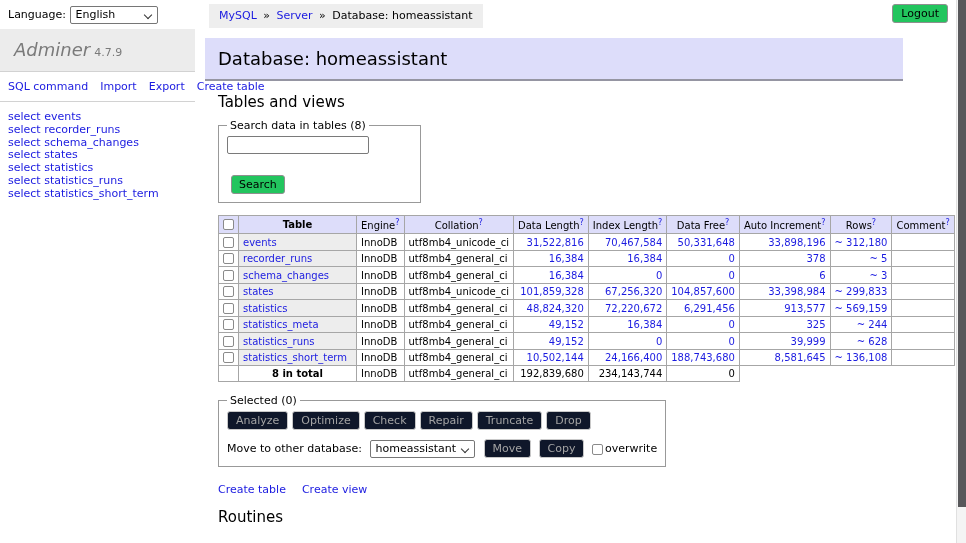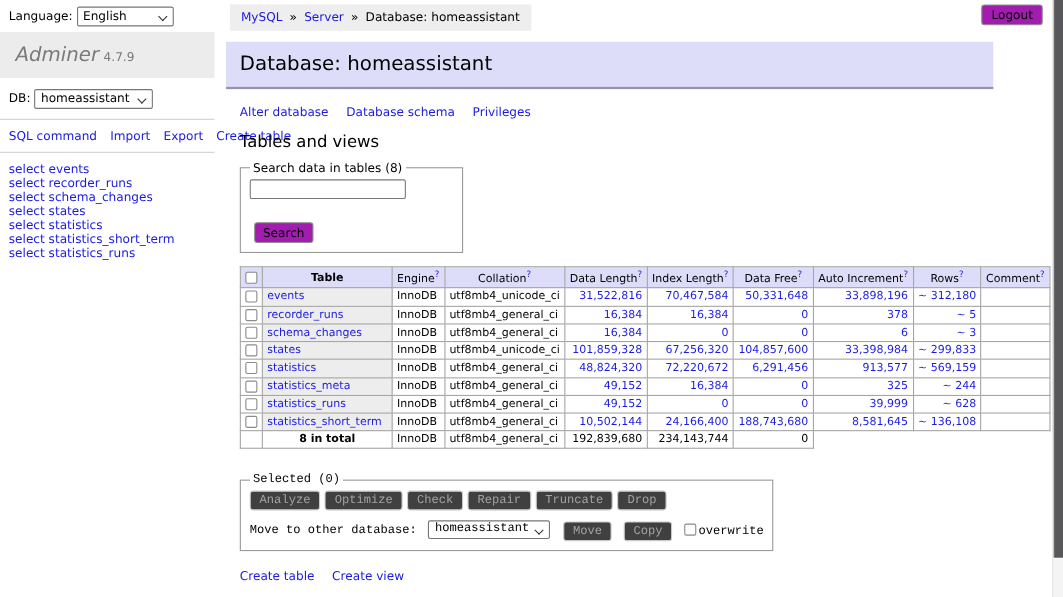--- a/index.html
+++ b/index.html
@@ -30,43 +30,43 @@
   .side-actions{padding:8px 8px 7px;line-height:14px;width:190px;}
   .side-actions a{margin-right:12px;white-space:nowrap;}
   .side-tables{padding:9px 8px;}
   .side-tables a{display:block;line-height:12.8px;white-space:nowrap;}
 
   
   .sel{display:inline-block;position:relative;border:1px solid #767676;background:#fff;
        padding:1px 18px 2px 5px;min-height:16px;vertical-align:middle;border-radius:2px;}
   .sel::after{content:"";position:absolute;right:6px;top:5px;width:5px;height:5px;
        border-right:1.6px solid #333;border-bottom:1.6px solid #333;transform:rotate(45deg);}
-  .btn{display:inline-block;font-family:inherit;font-size:11px;color:#000;background:#a21caf;
+  .btn{display:inline-block;font-family:inherit;font-size:11px;color:#000;background:#22c55e;
        border:1px solid #8f8f8f;border-radius:3px;padding:2px 8px;cursor:pointer;}
-  .btn:disabled,.btn.disabled{color:#a3a3a3;border-color:#c9c9c9;background:#404040;cursor:default;}
+  .btn:disabled,.btn.disabled{color:#a3a3a3;border-color:#c9c9c9;background:#0f172a;cursor:default;}
   .cb{display:inline-block;width:11px;height:11px;border:1px solid #8a8a8a;border-radius:2px;background:#fff;vertical-align:middle;}
   .txt-input{border:1px solid #7a7a7a;height:18px;width:142px;font-family:inherit;font-size:11px;padding:1px 3px;border-radius:2px;}
 
   
   #content{margin-left:205px;position:relative;}
   #logout-btn{position:absolute;top:4px;right:18px;}
   #breadcrumb{display:inline-block;margin:4px;background:var(--bc-bg);padding:5px 10px 6px;white-space:nowrap;}
   #breadcrumb .sep{color:#000;margin:0 3px;}
   h2{margin:6px 0 0;background:var(--hdr-bg);border-bottom:2px solid #9595a2;
      font-size:18px;font-weight:normal;padding:10px 13px;width:698px;}
   .inner{margin-left:13px;}
   .subnav{margin:14px 0 0;}
   .subnav a{margin-right:16px;}
   h3{font-size:15px;font-weight:normal;margin:12px 0 8px;}
 
   fieldset{border:1px solid #999;margin:0;padding:4px 8px 8px;}
   legend{padding:0 3px;}
   .search-fs{width:203px;}
   .search-fs .btn{margin-left:4px;padding:2px 7px;margin-top:21px;}
-  .selected-fs{width:400px;margin-top:22px;font-family:Liberation Mono, monospace;}
+  .selected-fs{width:400px;margin-top:12px;}
   .selected-fs .btn{margin-right:4px;}
   .move-row{margin-top:9px;white-space:nowrap;}
   .move-row .sel{margin-left:4px;margin-right:5px;min-width:100px;}
   .move-row .btn{margin-right:4px;}
   .move-row label{margin-left:2px;}
 
   table{border-collapse:collapse;margin-top:12px;font-size:10px;}
   th,td{border:1px solid var(--border);padding:2px 4px;height:13px;white-space:nowrap;}
   thead th,thead td{background:var(--hdr-bg);text-align:center;font-weight:normal;}
   thead th.tbl-col{font-weight:bold;}
@@ -100,47 +100,40 @@
 <div id="sidebar">
   <div class="lang-row">
     <span>Language:</span>
     <span class="sel" style="min-width:88px">
       <span>English</span>
     </span>
   </div>
   <div class="h1band">
     <span class="app">Adminer</span><span class="ver">4.7.9</span>
   </div>
-  <div class="db-row">
-    <span>DB:</span>
-    <span class="sel" style="min-width:108px">
-      <span>homeassistant</span>
-    </span>
-  </div>
   <hr>
   <div class="side-actions" id="side-actions"><a>SQL command</a><a>Import</a><a>Export</a><a>Create table</a></div>
   <hr>
   <div class="side-tables" id="side-tables">
       <a>select events</a>
       <a>select recorder_runs</a>
       <a>select schema_changes</a>
       <a>select states</a>
       <a>select statistics</a>
+      <a>select statistics_runs</a>
       <a>select statistics_short_term</a>
-      <a>select statistics_runs</a>
     </div>
 </div>
 
 <div id="content">
   <button class="btn" id="logout-btn">Logout</button>
   <p id="breadcrumb"><a>MySQL</a><span class="sep"> » </span><a>Server</a><span class="sep"> » </span><span>Database: homeassistant</span></p>
   <h2>Database: homeassistant</h2>
 
   <div class="inner">
-    <p class="subnav" id="subnav"><a>Alter database</a><a>Database schema</a><a>Privileges</a></p>
 
     <h3>Tables and views</h3>
 
     <fieldset class="search-fs">
       <legend>Search data in tables (8)</legend>
       <input class="txt-input" value="" style="">
       <button class="btn">Search</button>
     </fieldset>
 
     <table id="tables-table">

